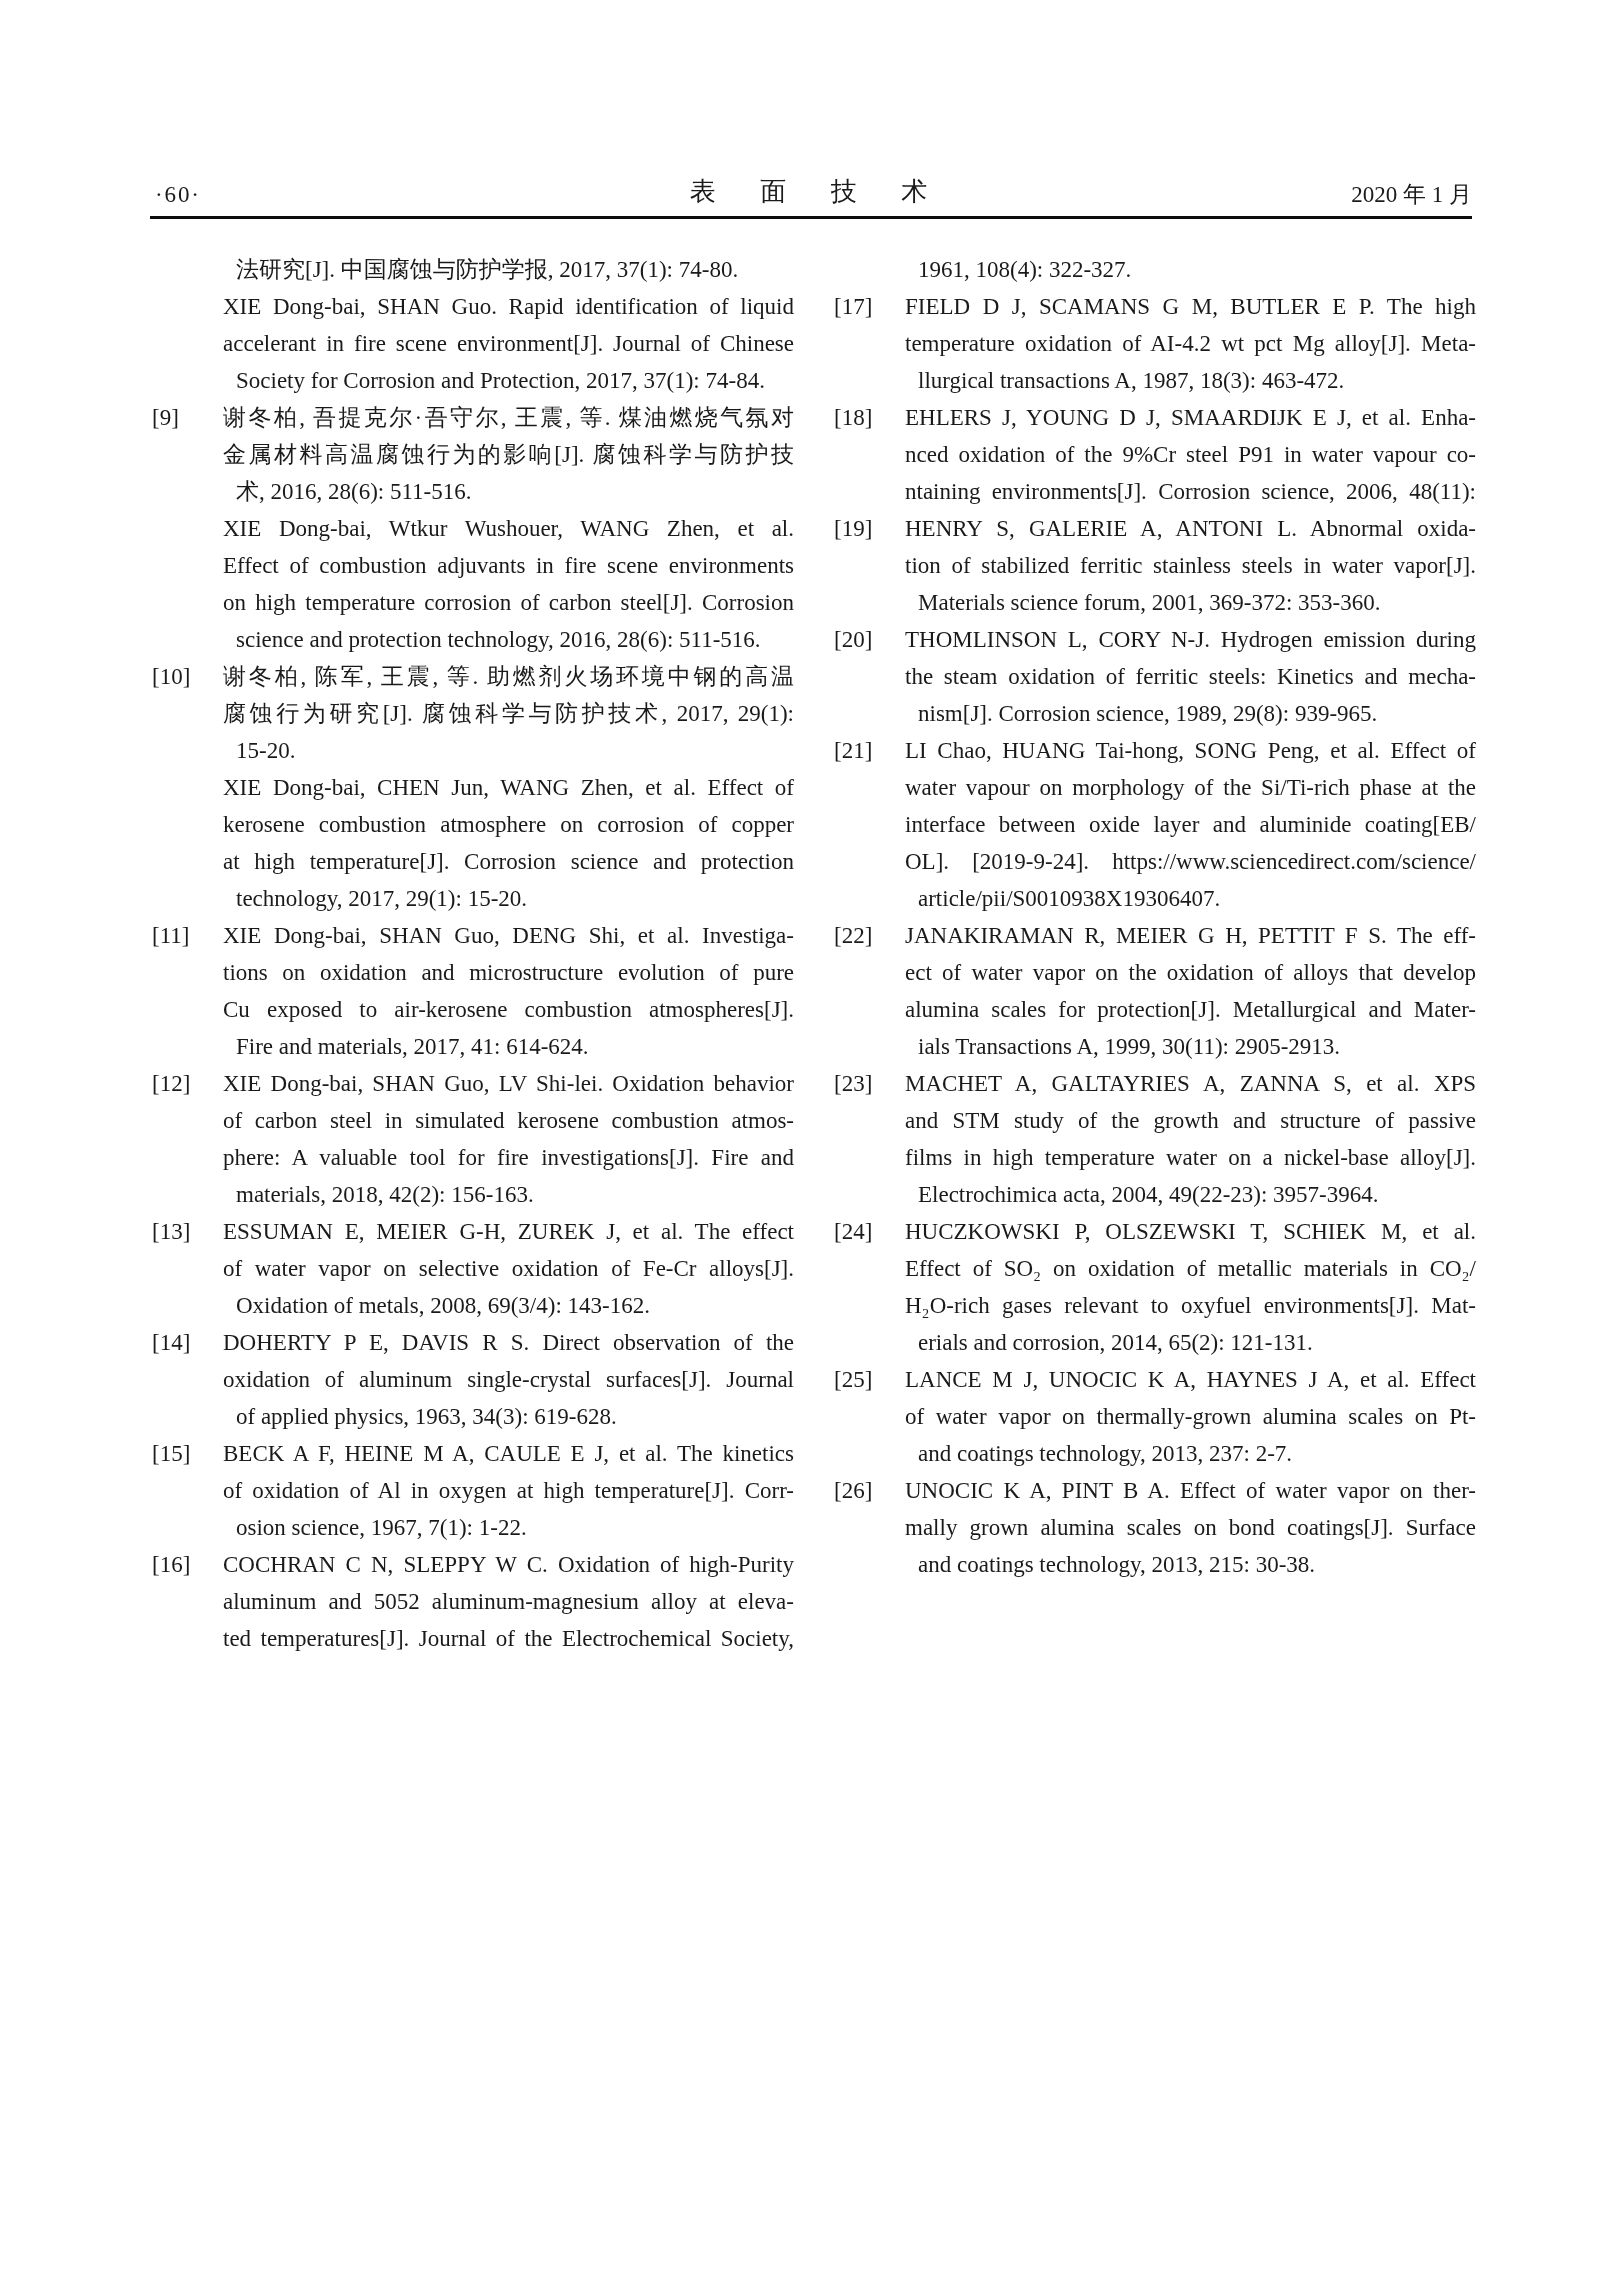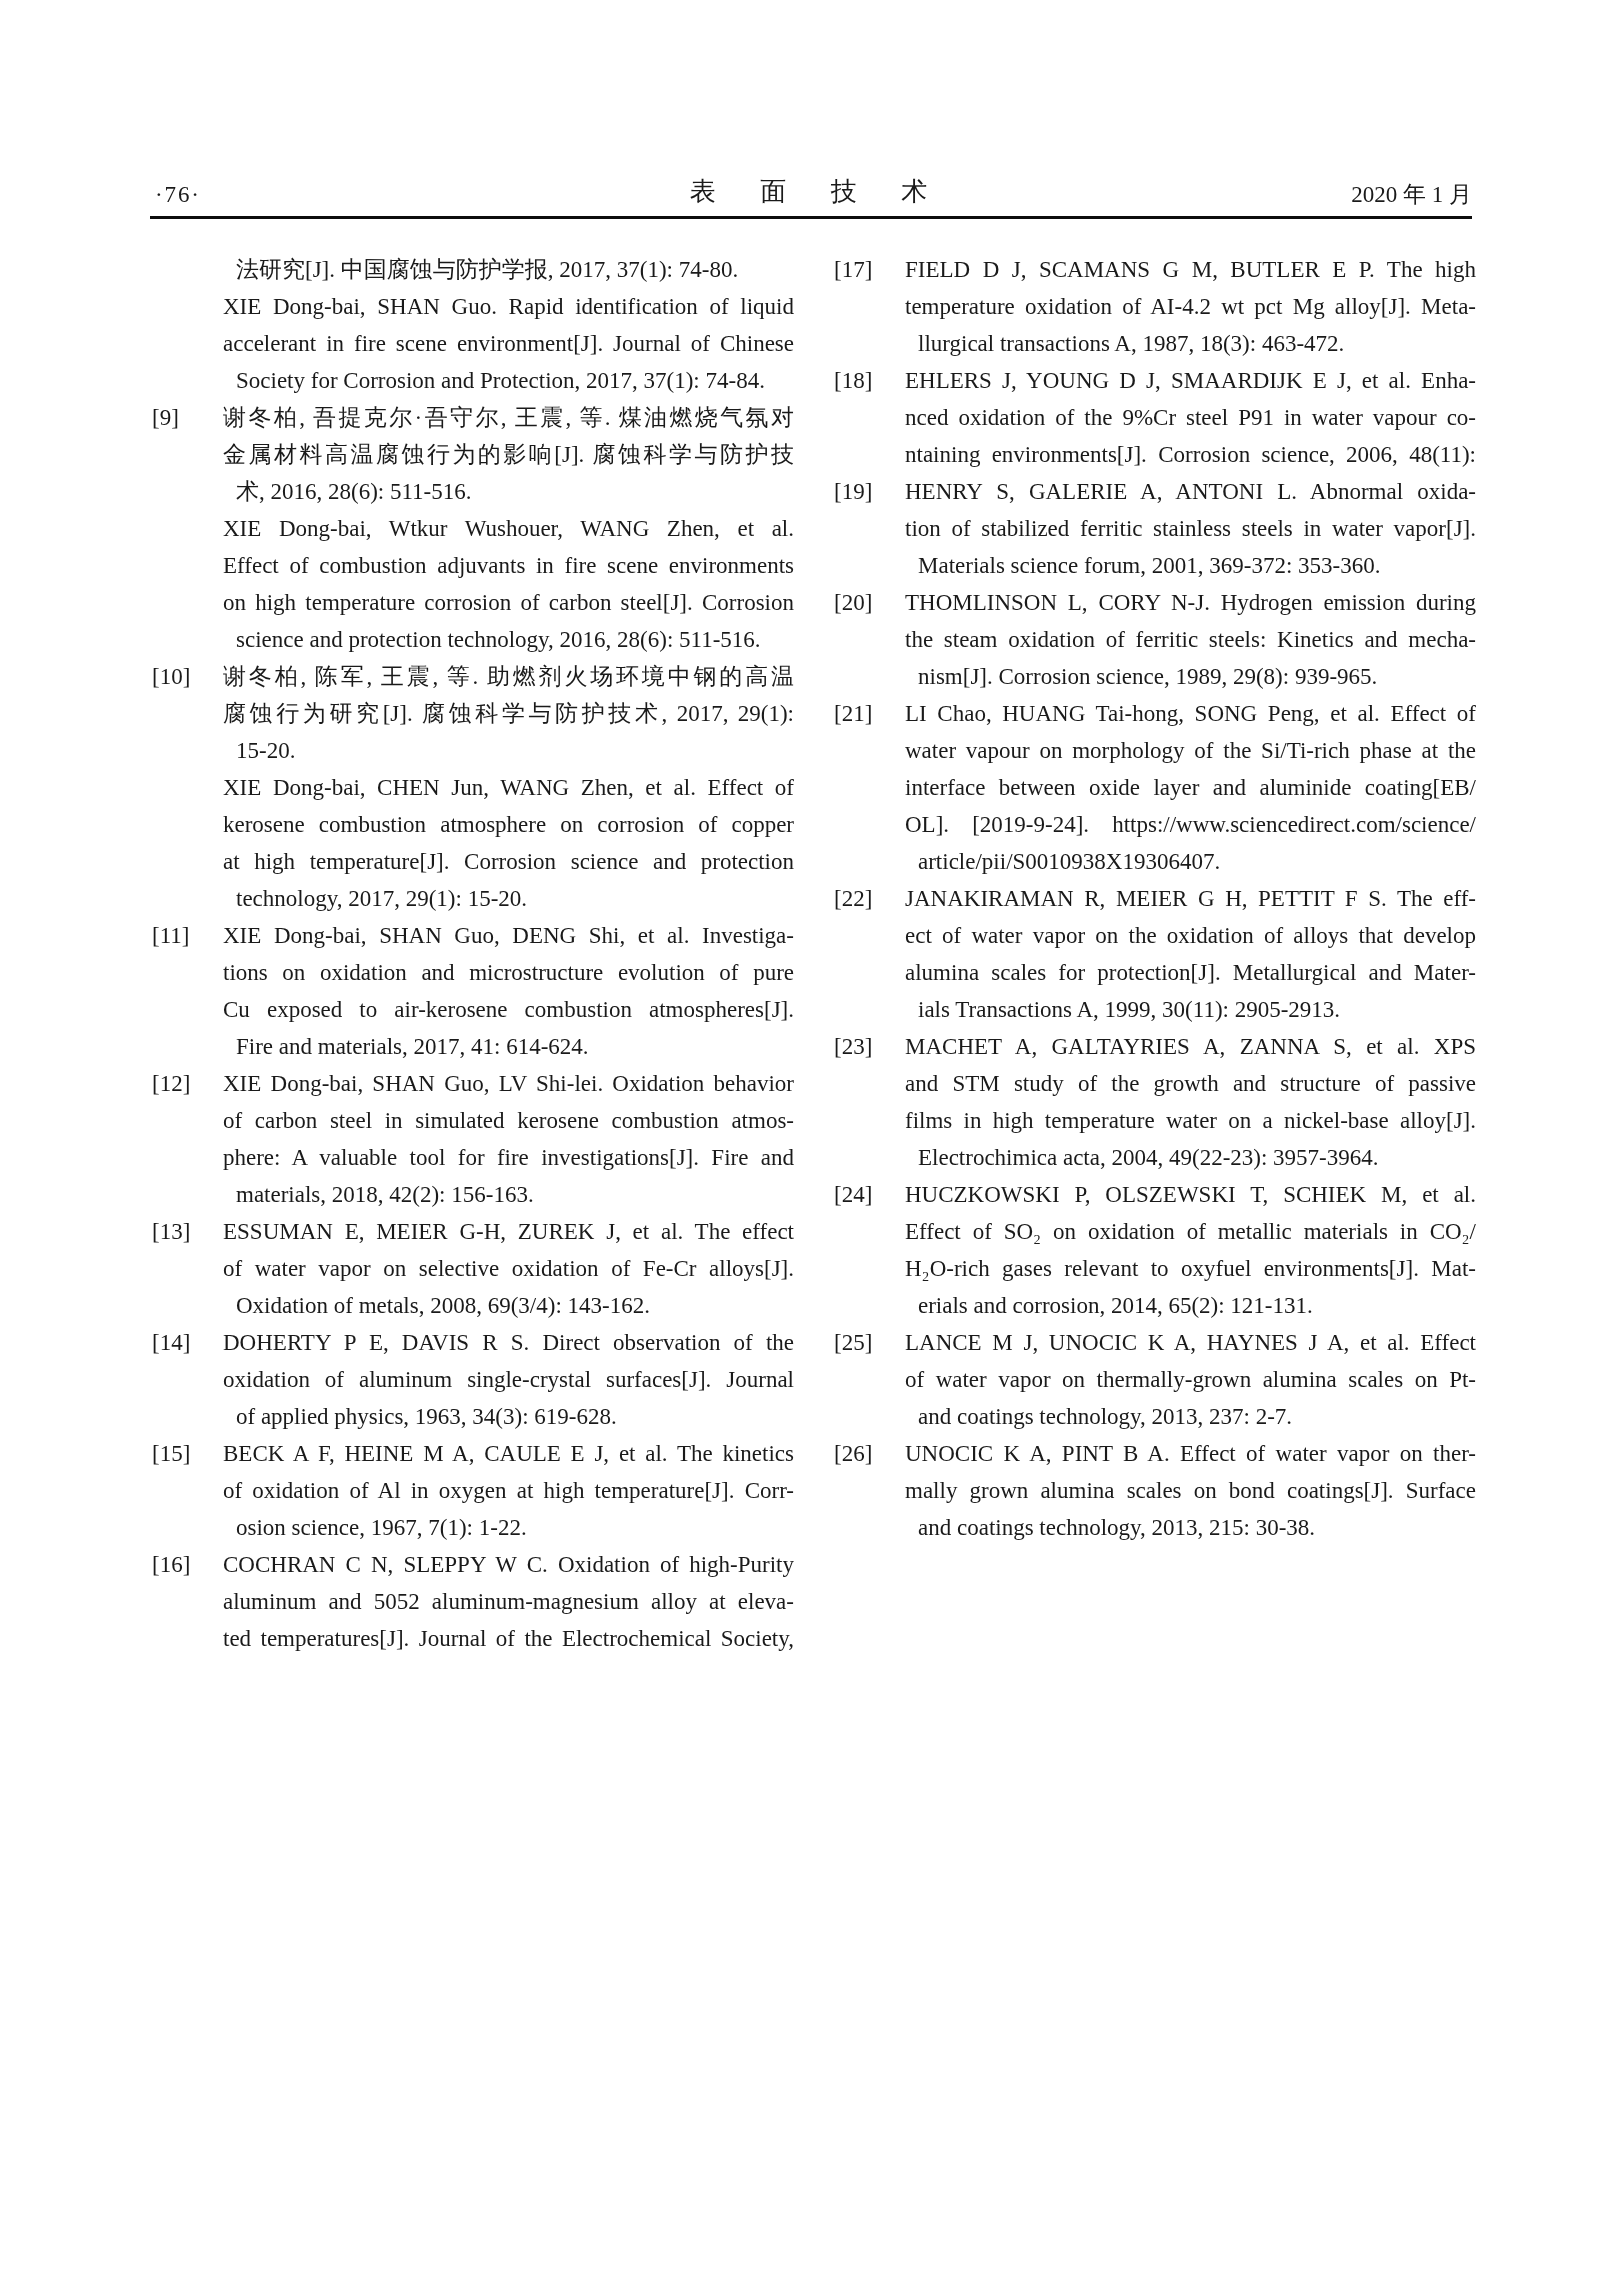--- a/index.html
+++ b/index.html
@@ -47,21 +47,21 @@
   }
   .line.last{
     text-align-last:left;
     margin-left:13px;
   }
 </style>
 </head>
 <body>
 
 <div class="page">
-  <div class="header-pagenum">·76·</div>
+  <div class="header-pagenum">·60·</div>
   <div class="header-title">表 面 技 术</div>
   <div class="header-date">2020 年 1 月</div>
   <div class="header-rule"></div>
 
   <div class="column col-left" id="col-left">
       <div class="ref">
         <div class="line last">法研究[J]. 中国腐蚀与防护学报, 2017, 37(1): 74-80.</div>
         <div class="line">XIE Dong-bai, SHAN Guo. Rapid identification of liquid</div>
         <div class="line">accelerant in fire scene environment[J]. Journal of Chinese</div>
         <div class="line last">Society for Corrosion and Protection, 2017, 37(1): 74-84.</div>
@@ -120,20 +120,23 @@
       </div>
       <div class="ref">
         <span class="ref-label">[16]</span>
         <div class="line">COCHRAN C N, SLEPPY W C. Oxidation of high-Purity</div>
         <div class="line">aluminum and 5052 aluminum-magnesium alloy at eleva-</div>
         <div class="line">ted temperatures[J]. Journal of the Electrochemical Society,</div>
       </div>
     </div>
   <div class="column col-right" id="col-right">
       <div class="ref">
+        <div class="line last">1961, 108(4): 322-327.</div>
+      </div>
+      <div class="ref">
         <span class="ref-label">[17]</span>
         <div class="line">FIELD D J, SCAMANS G M, BUTLER E P. The high</div>
         <div class="line">temperature oxidation of AI-4.2 wt pct Mg alloy[J]. Meta-</div>
         <div class="line last">llurgical transactions A, 1987, 18(3): 463-472.</div>
       </div>
       <div class="ref">
         <span class="ref-label">[18]</span>
         <div class="line">EHLERS J, YOUNG D J, SMAARDIJK E J, et al. Enha-</div>
         <div class="line">nced oxidation of the 9%Cr steel P91 in water vapour co-</div>
         <div class="line">ntaining environments[J]. Corrosion science, 2006, 48(11):</div>

